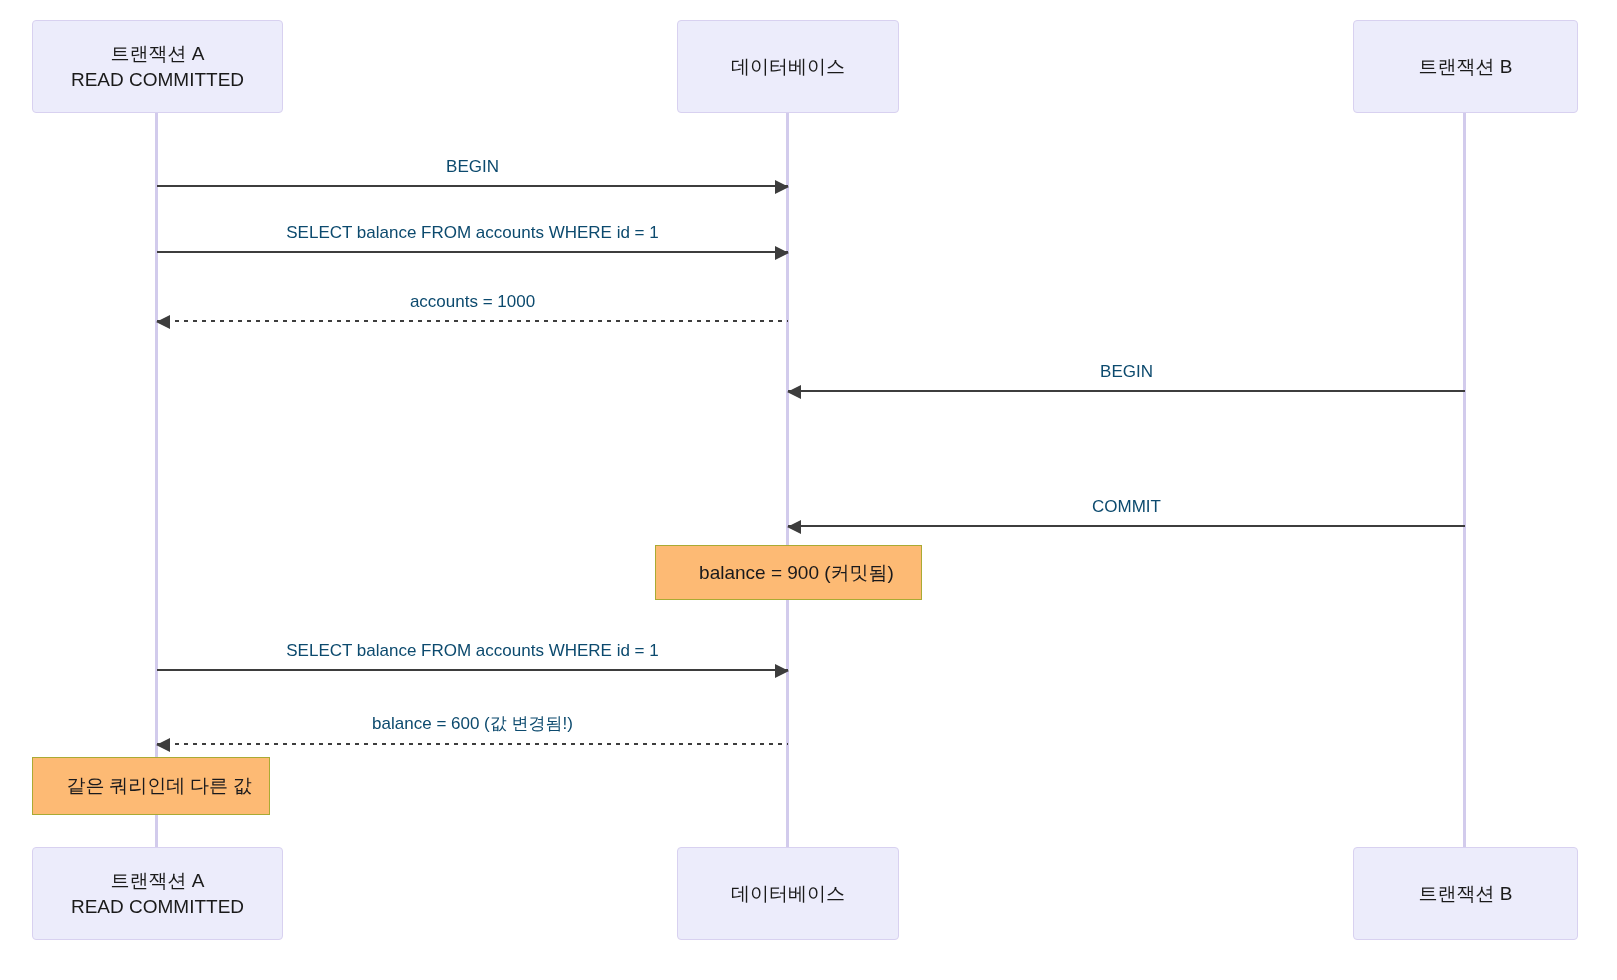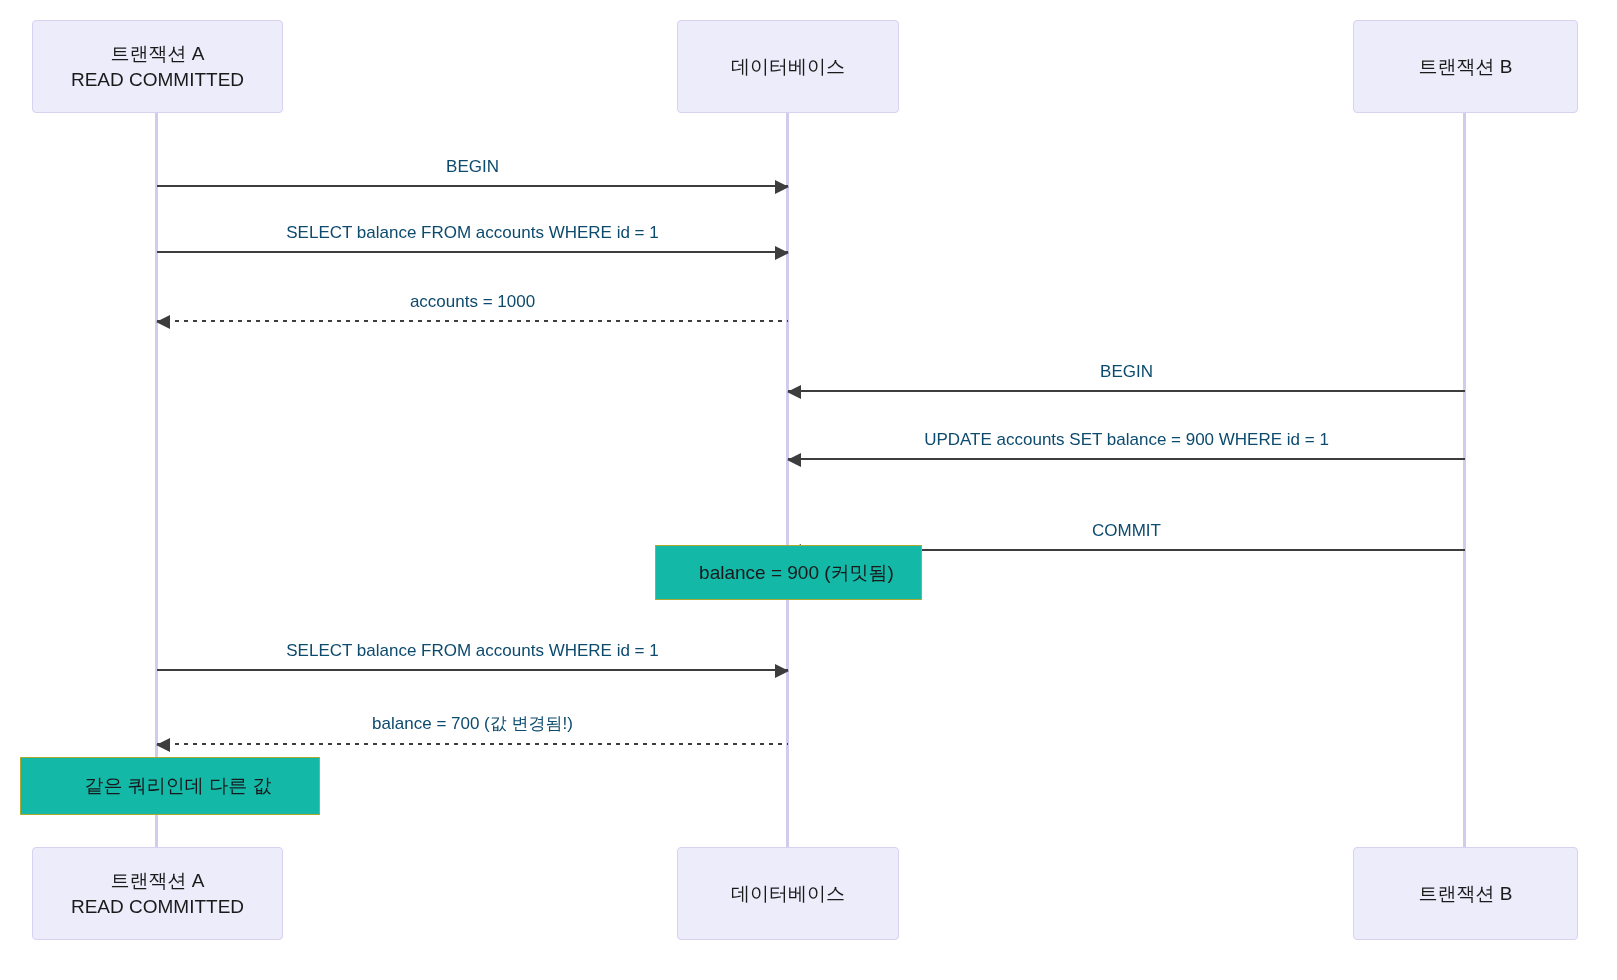--- a/index.html
+++ b/index.html
@@ -90,41 +90,41 @@
     border-bottom: 7px solid transparent;
     border-right: 14px solid #3d3d3d;
   }
 
   
   #msg-0 { left: 157px; width: 631px; top: 149px; }
   #msg-1 { left: 157px; width: 631px; top: 215px; }
   #msg-2 { left: 157px; width: 631px; top: 284px; }
   #msg-3 { left: 788px; width: 677px; top: 354px; }
   #msg-4 { left: 788px; width: 677px; top: 422px; }
-  #msg-5 { left: 788px; width: 677px; top: 489px; margin-top: 24px; }
+  #msg-5 { left: 788px; width: 677px; top: 489px; }
   #msg-6 { left: 157px; width: 631px; top: 633px; }
   #msg-7 { left: 157px; width: 631px; top: 707px; }
 
   
   .note {
     position: absolute;
     box-sizing: border-box;
-    background: #14b8a6;
+    background: #fdba74;
     border: 1.5px solid #aaaa33;
     display: flex;
     align-items: center;
     justify-content: center;
     text-align: center;
     font-size: 19px;
     color: #19191c;
     white-space: nowrap;
     padding-left: 16px;
   }
   #note-db { left: 655px; top: 545px; width: 267px; height: 55px; }
-  #note-a  { left: 20px;  top: 757px; width: 300px; height: 58px; }
+  #note-a  { left: 32px;  top: 757px; width: 238px; height: 58px; font-family: Liberation Serif, serif; }
 </style>
 </head>
 <body>
 
 <div class="canvas">
 
   <div class="lifeline" id="lifeline-a"></div>
   <div class="lifeline" id="lifeline-db"></div>
   <div class="lifeline" id="lifeline-b"></div>
 
@@ -154,45 +154,39 @@
     </div>
   </div>
 
   <div class="message" id="msg-3">
     <div class="msg-label">BEGIN</div>
     <div class="msg-line line-solid">
       <span class="arrowhead arrow-left"></span>
     </div>
   </div>
 
-  <div class="message" id="msg-4">
-    <div class="msg-label">UPDATE accounts SET balance = 900 WHERE id = 1</div>
-    <div class="msg-line line-solid">
-      <span class="arrowhead arrow-left"></span>
-    </div>
-  </div>
 
   <div class="message" id="msg-5">
     <div class="msg-label">COMMIT</div>
     <div class="msg-line line-solid">
       <span class="arrowhead arrow-left"></span>
     </div>
   </div>
 
   <div class="note" id="note-db">balance = 900 (커밋됨)</div>
 
   <div class="message" id="msg-6">
     <div class="msg-label">SELECT balance FROM accounts WHERE id = 1</div>
     <div class="msg-line line-solid">
       <span class="arrowhead arrow-right"></span>
     </div>
   </div>
 
   <div class="message" id="msg-7">
-    <div class="msg-label">balance = 700 (값 변경됨!)</div>
+    <div class="msg-label">balance = 600 (값 변경됨!)</div>
     <div class="msg-line line-dashed">
       <span class="arrowhead arrow-left"></span>
     </div>
   </div>
 
   <div class="note" id="note-a">같은 쿼리인데 다른 값</div>
 
   <div class="actor-box" id="actor-a-bot">트랜잭션 A
 READ COMMITTED</div>
   <div class="actor-box" id="actor-db-bot">데이터베이스</div>

